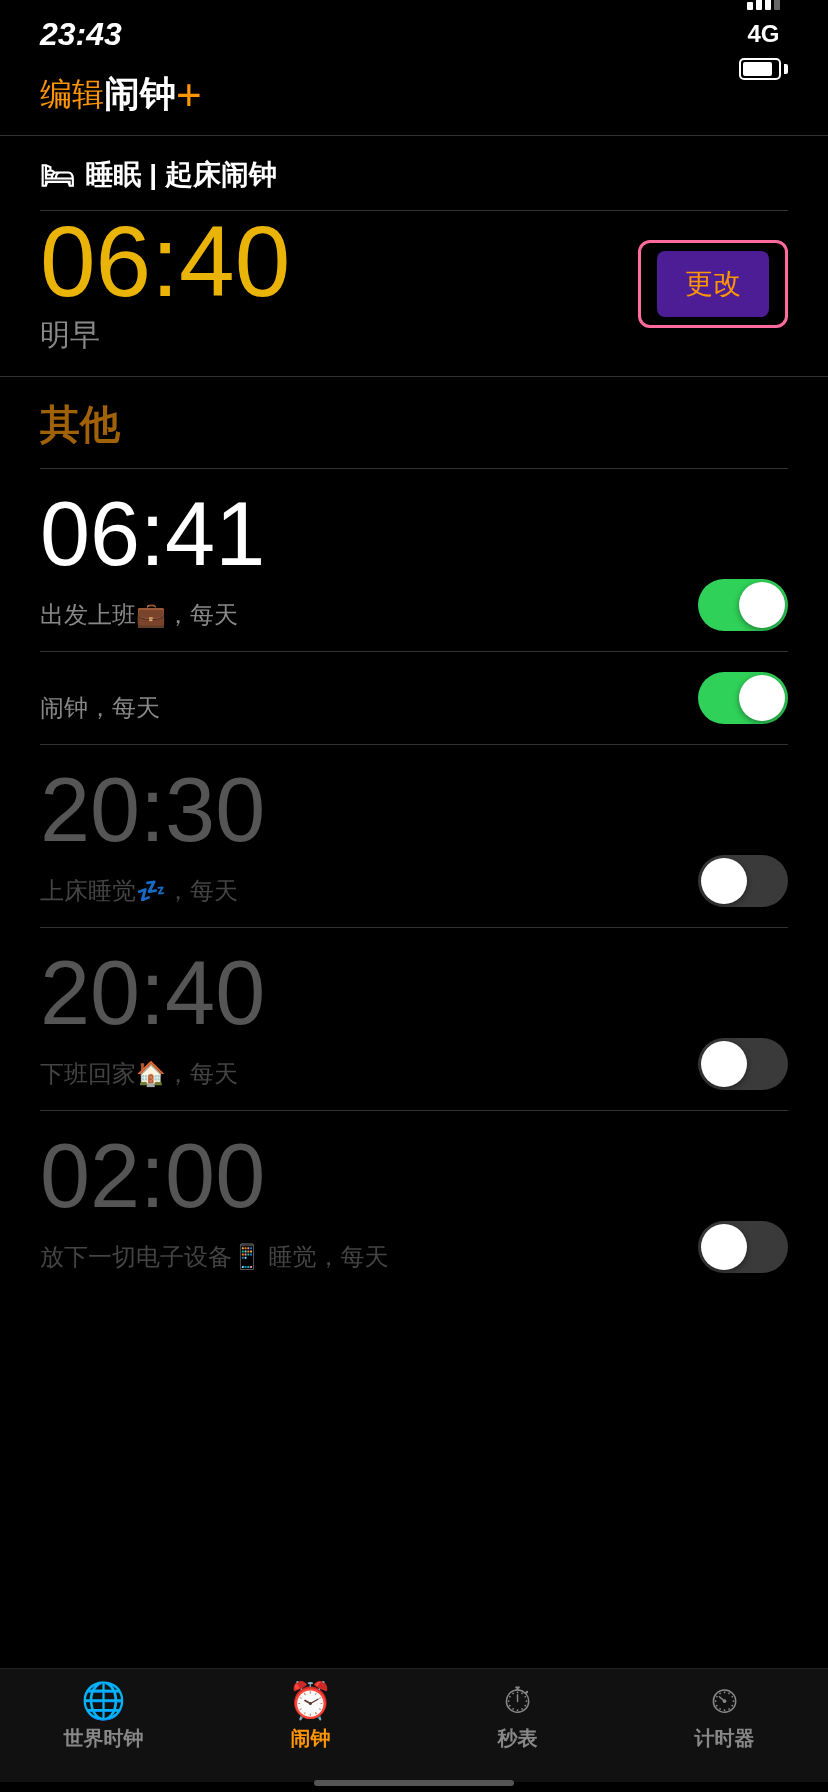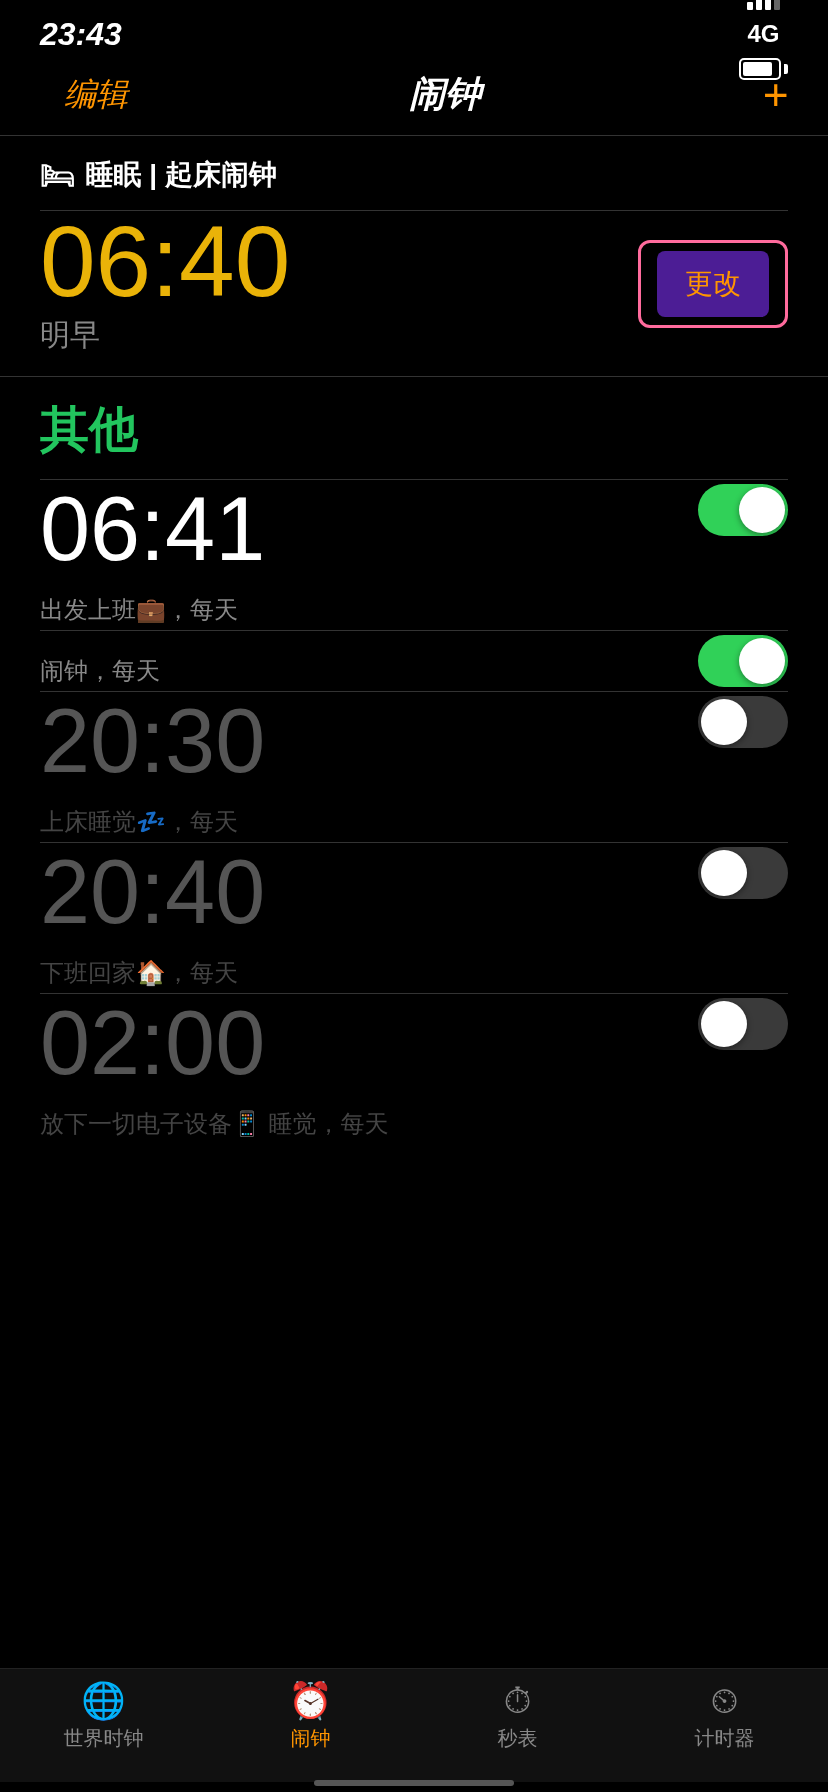--- a/index.html
+++ b/index.html
@@ -76,24 +76,22 @@
     .battery-tip {
       width: 4px;
       height: 10px;
       background: #fff;
       border-radius: 0 2px 2px 0;
     }
 
     
     .nav-bar {
       display: flex;
-      justify-content: space-between;
-      align-items: center;
-      padding: 10px 40px 16px 64px;
-      font-style: italic;
+      align-items: center;
+      padding: 10px 40px 16px 40px;
     }
     .nav-edit {
       font-size: 32px;
       color: #FF9500;
     }
     .nav-title {
       font-size: 36px;
       font-weight: 600;
       color: #fff;
     }
@@ -152,32 +150,32 @@
       font-size: 28px;
       color: #FF9500;
       font-weight: 500;
     }
 
     
     .other-section {
       padding: 0 40px;
     }
     .other-title {
-      font-size: 49px;
-      font-weight: 600;
-      color: #22c55e;
+      font-size: 40px;
+      font-weight: 600;
+      color: #a16207;
       padding: 20px 0 16px 0;
     }
 
     
     .alarm-item {
       display: flex;
-      align-items: flex-start;
+      align-items: flex-end;
       justify-content: space-between;
-      padding: 4px 0;
+      padding: 20px 0;
       border-top: 1px solid #333;
     }
     .alarm-item-left {}
     .alarm-item-time {
       font-size: 90px;
       font-weight: 200;
       line-height: 1;
     }
     .alarm-item-time.active { color: #fff; }
     .alarm-item-time.inactive { color: #555; }
@@ -226,20 +224,21 @@
       align-items: center;
       gap: 6px;
       flex: 1;
     }
     .tab-icon {
       font-size: 36px;
       line-height: 1;
     }
     .tab-label {
       font-size: 20px;
+      font-weight: bold;
     }
     .tab-item.active .tab-icon { color: #FF9500; }
     .tab-item.active .tab-label { color: #FF9500; }
     .tab-item.inactive .tab-icon { color: #888; }
     .tab-item.inactive .tab-label { color: #888; }
 
     
     .home-indicator {
       height: 10px;
       display: flex;

